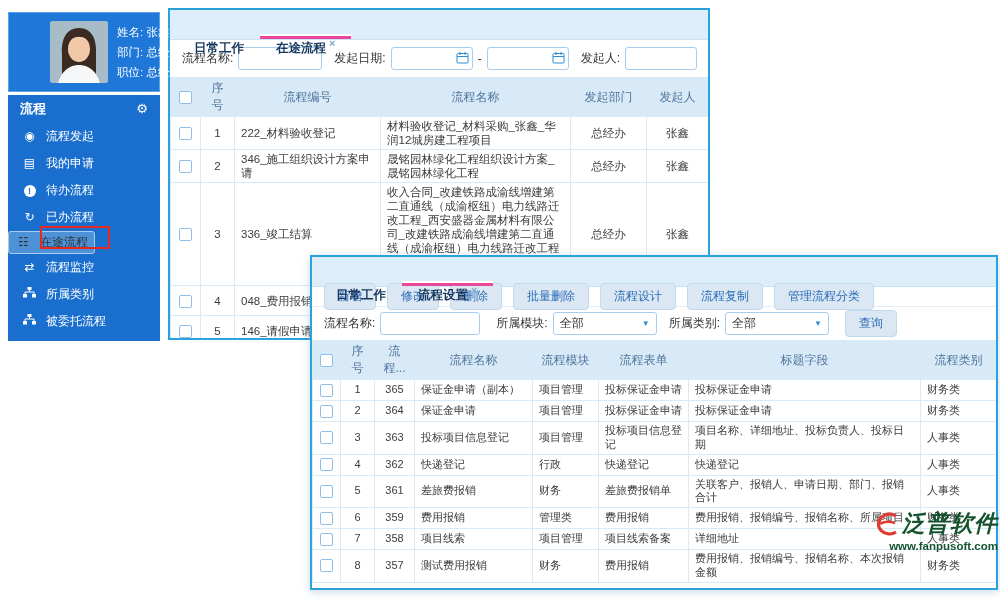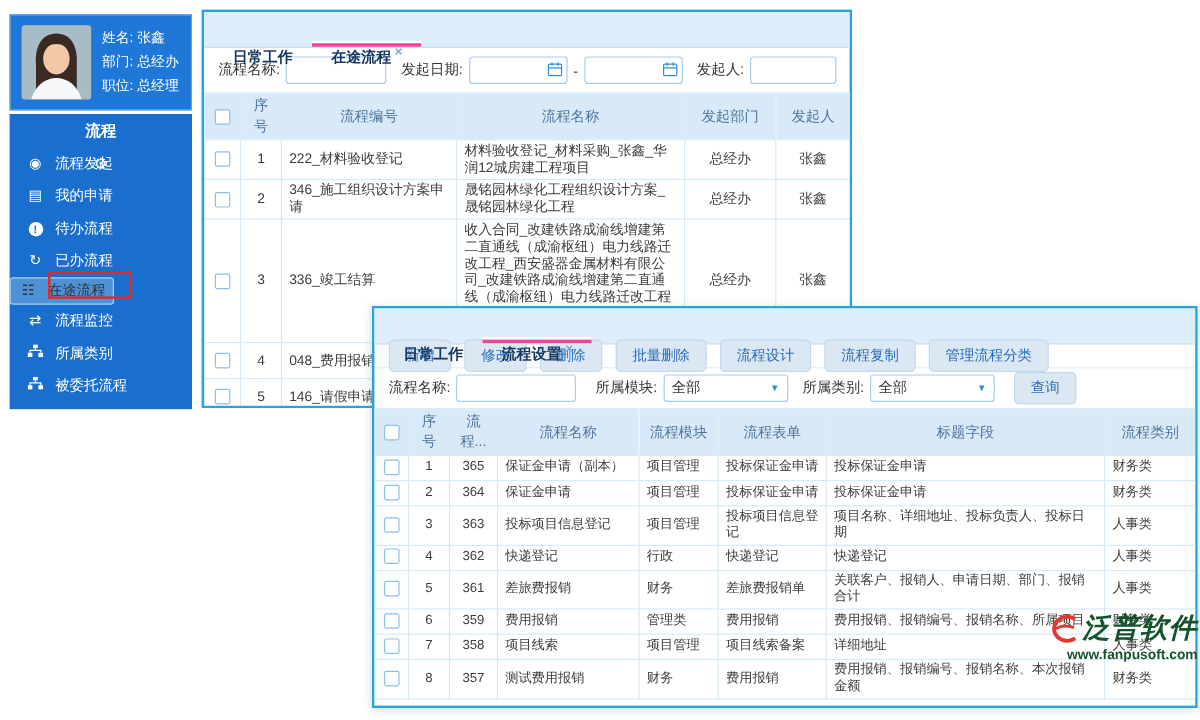--- a/index.html
+++ b/index.html
@@ -2,28 +2,28 @@
 <html><head>
 <meta charset="utf-8">
 <style>
   * { box-sizing: border-box; margin:0; padding:0; }
   html,body { width:1000px; height:600px; background:#fff;
     font-family:"Liberation Sans","DejaVu Sans",sans-serif; }
   #stage { position:relative; width:1000px; height:600px; overflow:hidden; background:#fff; }
 
   
   .profile { position:absolute; left:8px; top:12px; width:152px; height:80px;
-    background:#1f78d8; border:1px solid #5aa4ea; display:flex; align-items:center; z-index:2; }
+    background:#1f78d8; border:1px solid #5aa4ea; display:flex; align-items:center; z-index:2;padding-left:32px; }
   .avatar-wrap { width:58px; height:62px; margin-left:9px; border-radius:3px; overflow:hidden;
     background:#9fb6c4; flex:0 0 auto; }
   .profile-info { margin-left:9px; color:#fff; font-size:11.5px; line-height:20px; white-space:nowrap; }
   .sidebar { position:absolute; left:8px; top:95px; width:152px; height:246px;
     background:#1a6fce; color:#fff; z-index:2; }
   .sb-header { height:28px; line-height:28px; padding:0 12px; font-size:13px; font-weight:bold;
-    display:flex; justify-content:space-between; align-items:center;flex-direction:column; }
+    display:flex; justify-content:space-between; align-items:center; }
   .sb-item { height:27px; line-height:27px; padding-left:13px; font-size:12px;
     display:flex; align-items:center; cursor:pointer; }
   .sb-item .icn { width:17px; text-align:center; margin-right:8px; font-size:12px; flex:0 0 auto; }
   .sb-item.sel { background:#4d92d6; }
   .icn-alert { display:inline-block; width:12px; height:12px; border-radius:50%; background:#fff;
     color:#1a6fce; font-weight:bold; font-size:9px; line-height:12px; text-align:center; }
   .gear { font-size:13px; cursor:pointer; }
   .annotation { position:absolute; left:40px; top:226px; width:70px; height:23px;
     border:2px solid #e8281e; z-index:40; pointer-events:none; }
 

